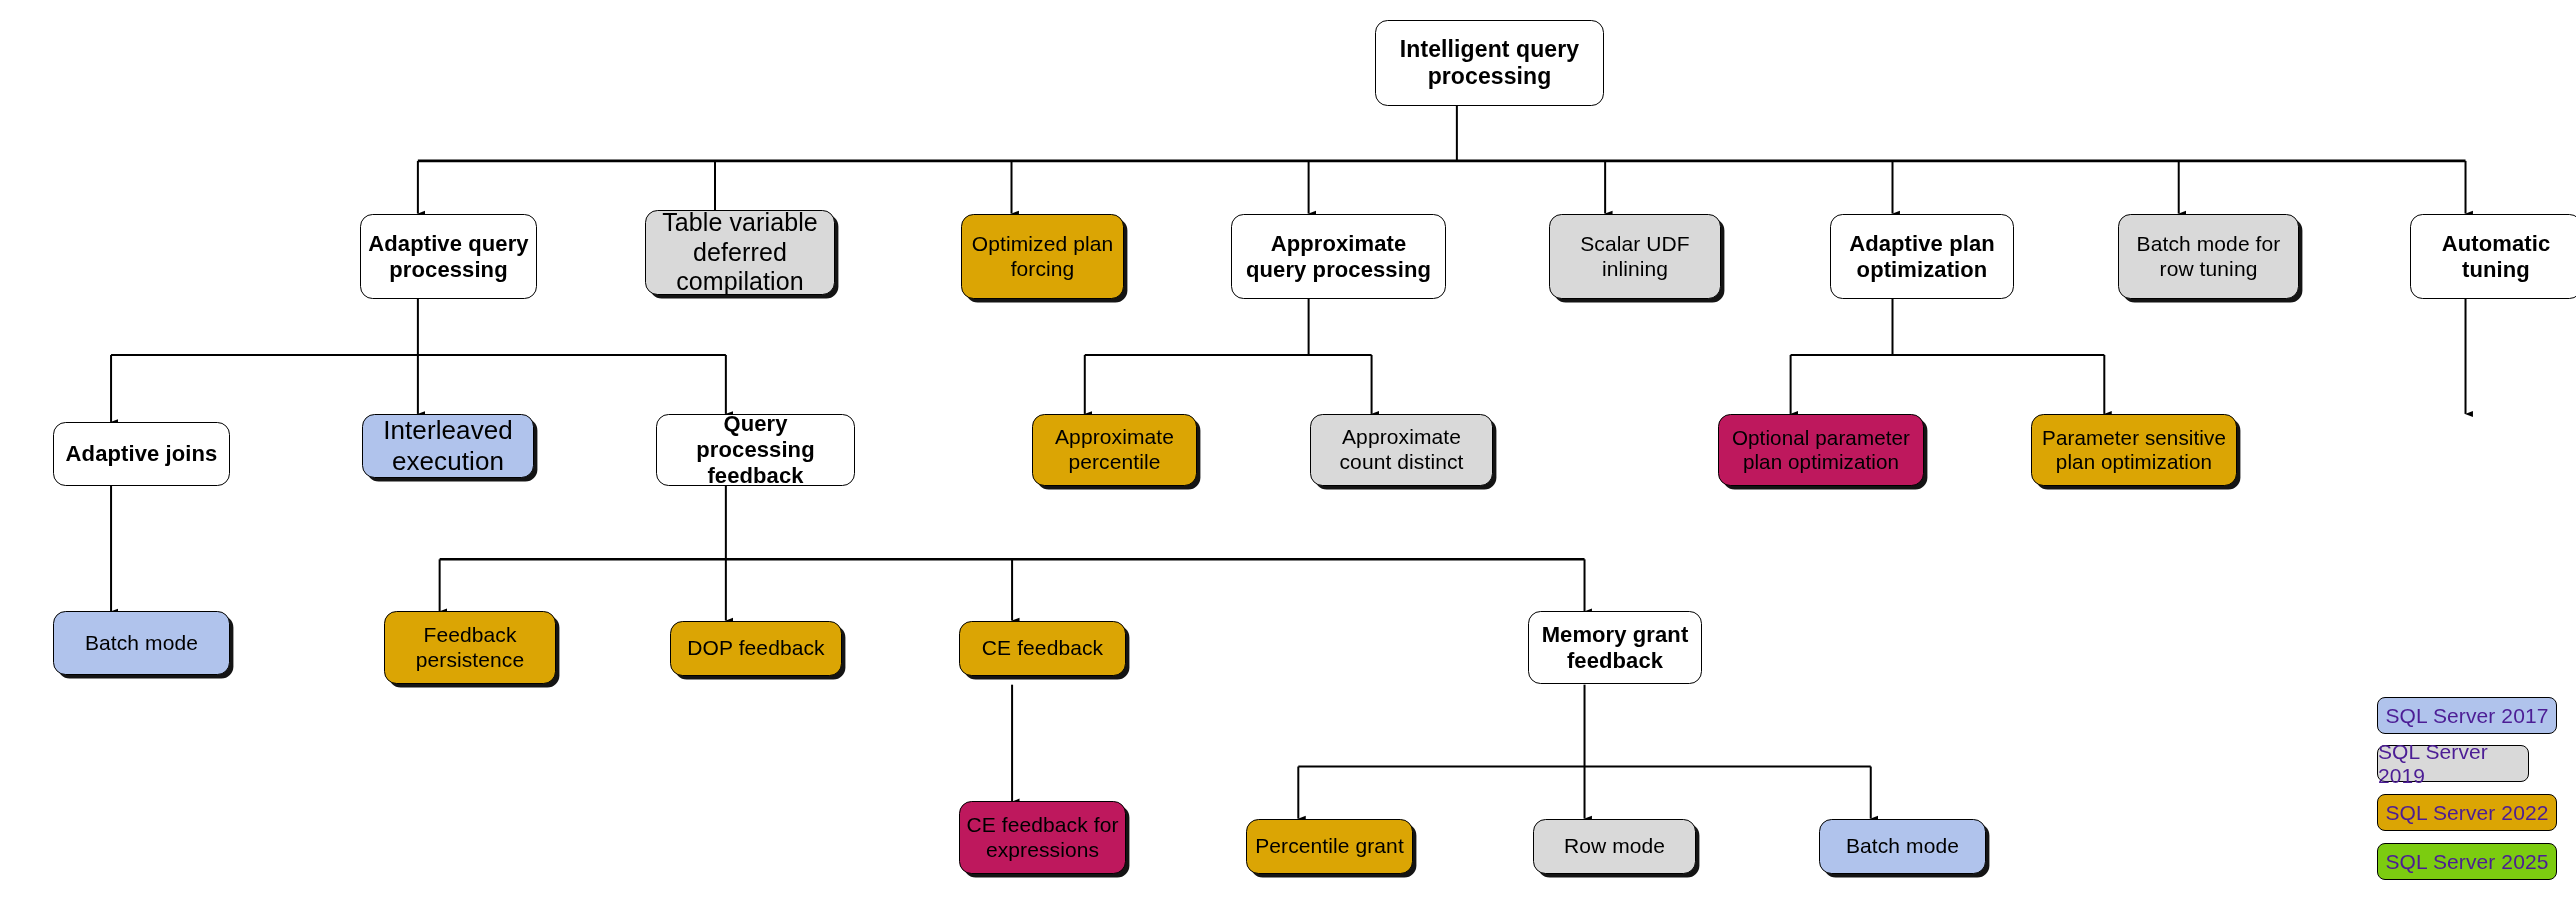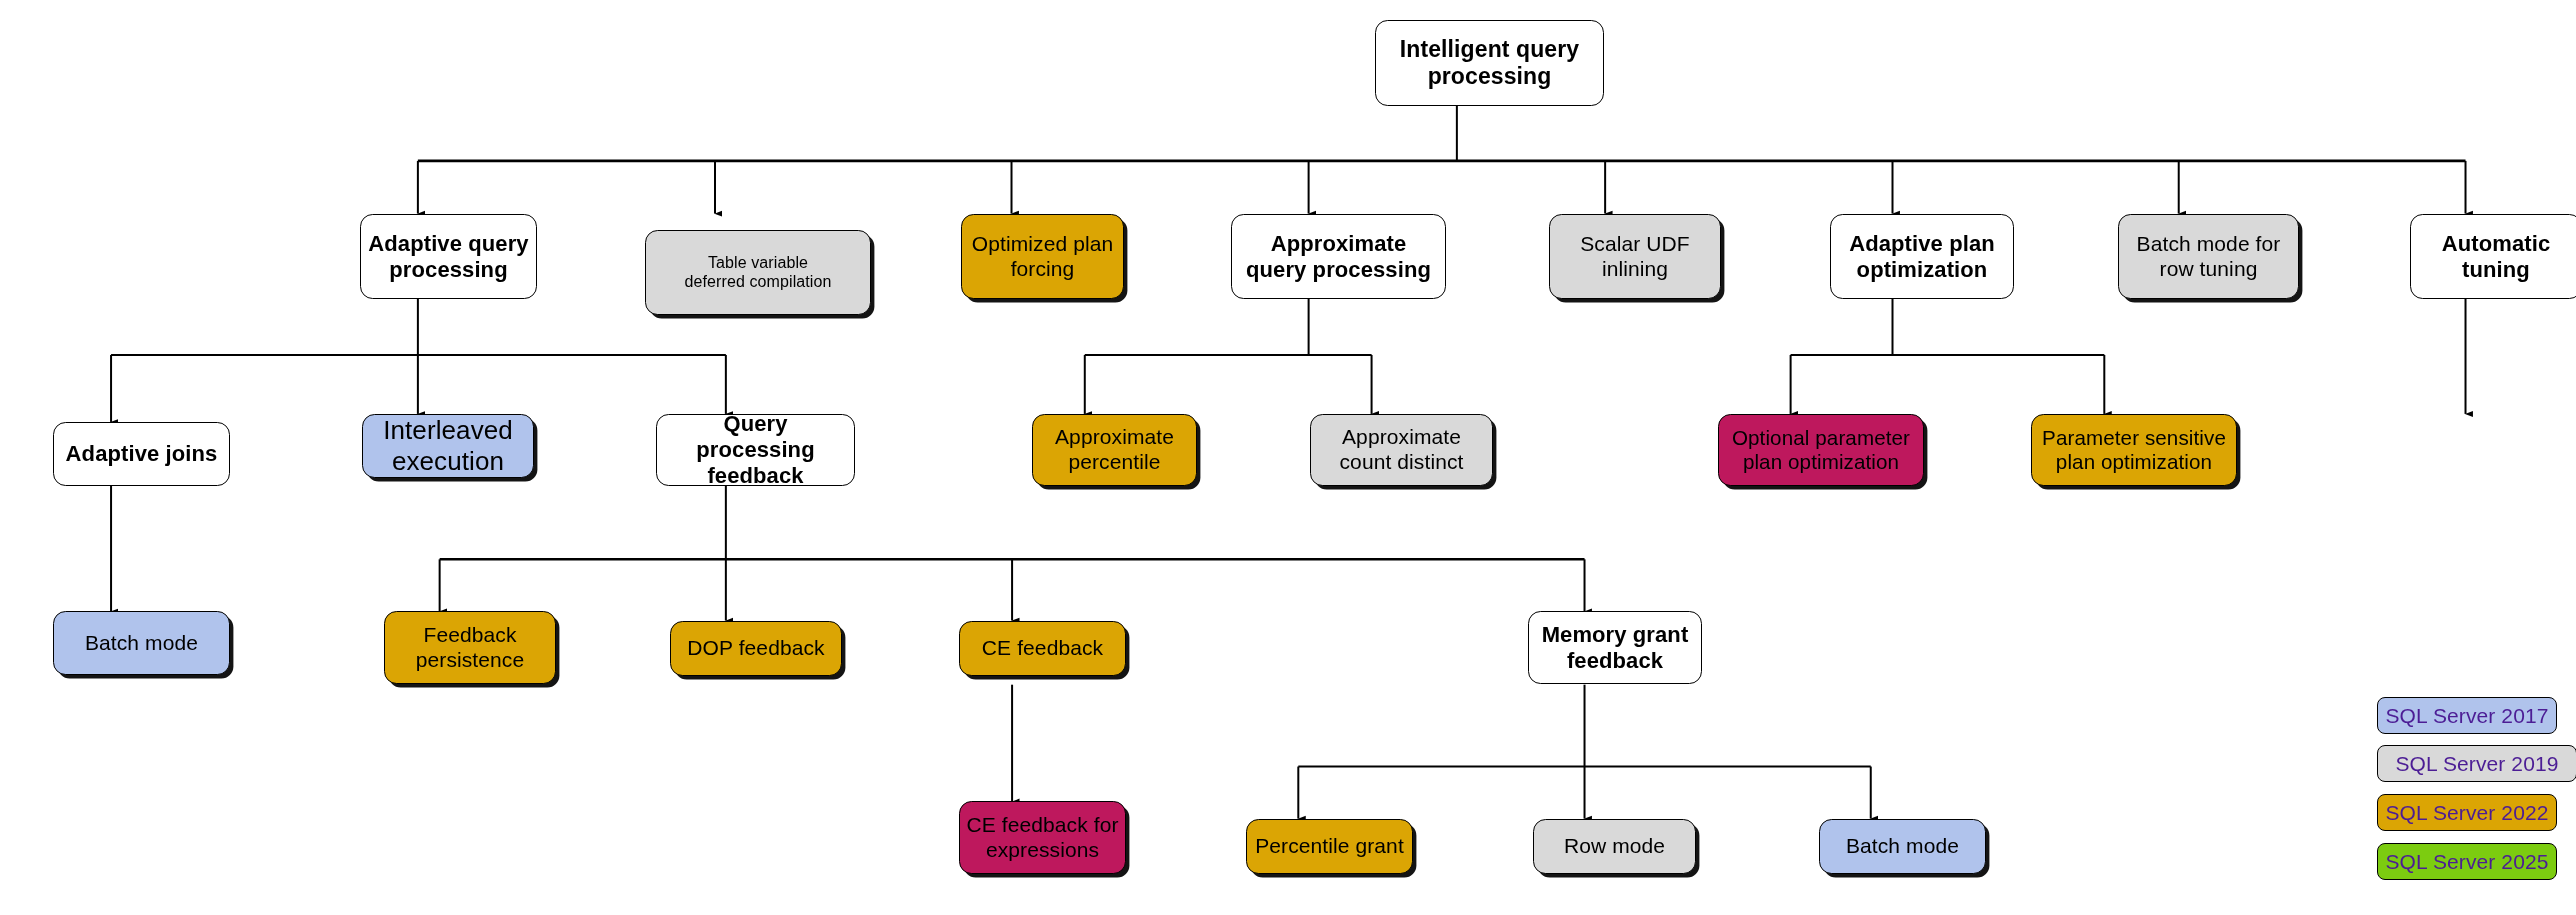--- a/index.html
+++ b/index.html
@@ -127,21 +127,21 @@
       <path d="M2768,1339 L2768,1430" marker-end="url(#arrow)"></path>
       <path d="M3268,1339 L3268,1430" marker-end="url(#arrow)"></path>
     </g>
   </svg>
 
   <div class="node fill-white" style="left:1345px; top:20px; width:229px; height:86px; font-size:23px;">Intelligent query processing</div>
 
   <div class="node fill-white" style="left:330px; top:214px; width:177px; height:85px; font-size:22px;">Adaptive query
 processing</div>
 
-  <div class="node fill-gray shadow" style="left:615px; top:230px; width:226px; height:85px; font-size:16px;">Table variable
+  <div class="node fill-gray shadow" style="left:615px; top:210px; width:190px; height:85px; font-size:25px;">Table variable
 deferred compilation</div>
 
   <div class="node fill-orange shadow" style="left:931px; top:214px; width:163px; height:85px; font-size:21px;">Optimized plan
 forcing</div>
 
   <div class="node fill-white" style="left:1201px; top:214px; width:215px; height:85px; font-size:22px;">Approximate
 query processing</div>
 
   <div class="node fill-gray shadow" style="left:1519px; top:214px; width:172px; height:85px; font-size:21px;">Scalar UDF
 inlining</div>
@@ -192,20 +192,20 @@
 expressions</div>
 
   <div class="node fill-orange shadow" style="left:1216px; top:819px; width:167px; height:55px; font-size:21px;">Percentile grant</div>
 
   <div class="node fill-gray shadow" style="left:1503px; top:819px; width:163px; height:55px; font-size:21px;">Row mode</div>
 
   <div class="node fill-blue shadow" style="left:1789px; top:819px; width:167px; height:55px; font-size:21px;">Batch mode</div>
 
   <div class="legend-item" style="left:2377px; top:697px; width:180px; height:37px; background:#b0c3ec;">SQL Server 2017</div>
 
-  <div class="legend-item" style="left:2377px; top:745px; width:200px; height:37px; background:#d9d9d9;text-align:center;">SQL Server 2019</div>
+  <div class="legend-item" style="left:2377px; top:745px; width:152px; height:37px; background:#d9d9d9;">SQL Server 2019</div>
 
   <div class="legend-item" style="left:2377px; top:794px; width:180px; height:37px; background:#dba504;">SQL Server 2022</div>
 
   <div class="legend-item" style="left:2377px; top:843px; width:180px; height:37px; background:#7ccc10;">SQL Server 2025</div>
 
 </div>
 
 
 </body></html>

